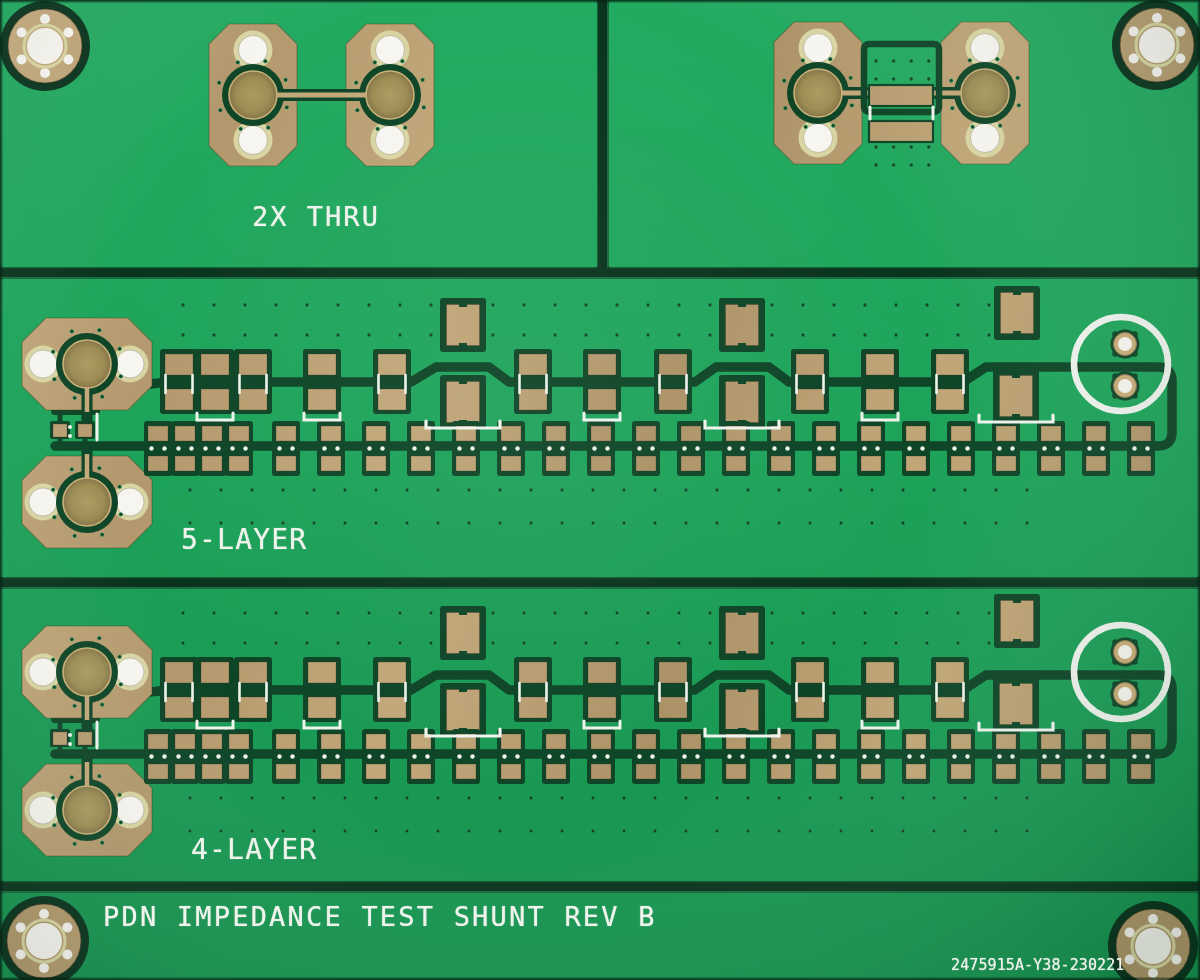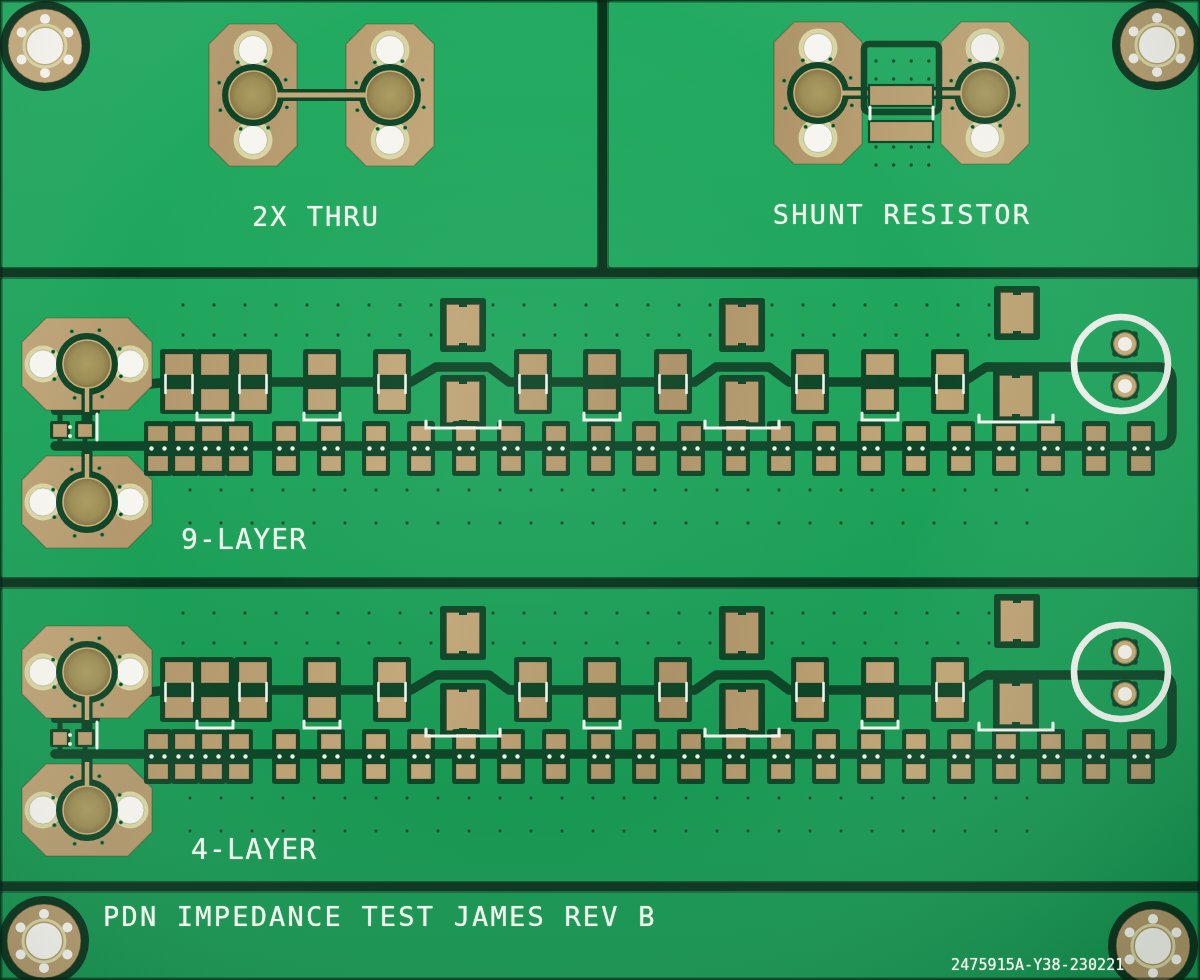--- a/index.html
+++ b/index.html
@@ -960,23 +960,22 @@
         <circle cx="1129.61731409782" cy="932.5" r="5" fill="#f7f5ef"></circle>
         <circle cx="1153" cy="946" r="21" fill="none" stroke="#d9d5a3" stroke-width="3"></circle>
         <circle cx="1153" cy="946" r="18" fill="#f7f5ef"></circle>
       </g>
       <rect x="0" y="0" width="1200" height="980" fill="url(#gVig)" pointer-events="none"></rect>
       <rect x="1" y="1" width="1198" height="978" fill="none" stroke="rgba(4,30,16,0.5)" stroke-width="3"></rect>
     </svg>
 
   <div class="silk" style="left:238px;top:201px;width:156px;font-size:27px;letter-spacing:2px;text-align:center">2X THRU</div>
 
-  <div class="silk" style="left:751px;top:199px;width:302px;font-size:27px;letter-spacing:2.2px;text-align:center">SHUNT RESISTOR</div>
 
-  <div class="silk" style="left:181px;top:523px;font-size:28px;letter-spacing:1.2px">9-LAYER</div>
+  <div class="silk" style="left:181px;top:523px;font-size:28px;letter-spacing:1.2px">5-LAYER</div>
 
   <div class="silk" style="left:191px;top:833px;font-size:28px;letter-spacing:1.2px">4-LAYER</div>
 
-  <div class="silk" style="left:103px;top:901px;font-size:27px;letter-spacing:2.2px">PDN IMPEDANCE TEST JAMES REV B</div>
+  <div class="silk" style="left:103px;top:901px;font-size:27px;letter-spacing:2.2px">PDN IMPEDANCE TEST SHUNT REV B</div>
 
 
   <div class="silk" style="left:951px;top:956px;font-size:15px;letter-spacing:0.1px">2475915A-Y38-230221</div>
 </div>
 
 </body></html>

